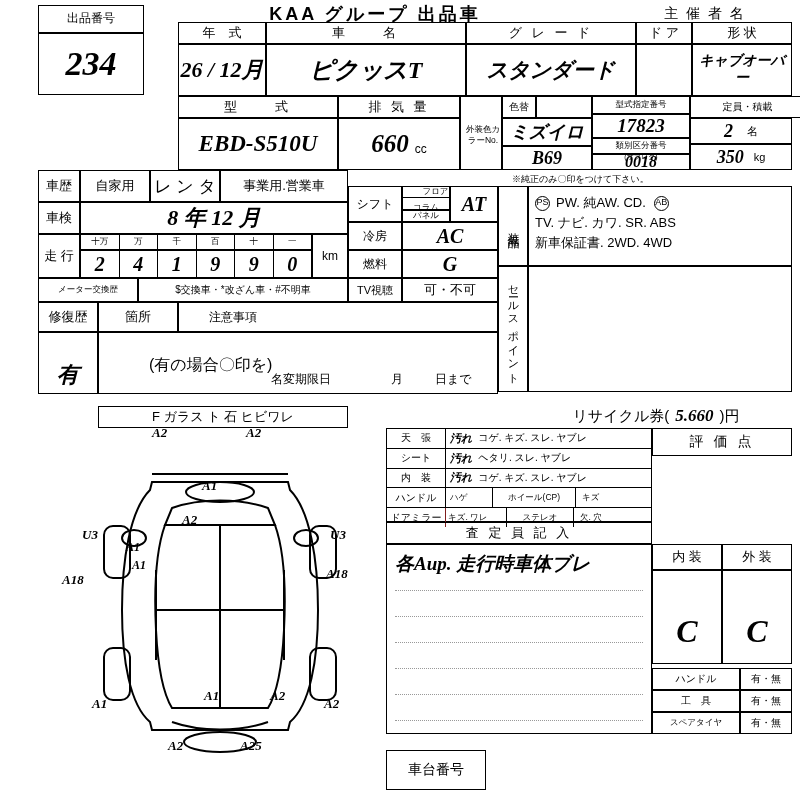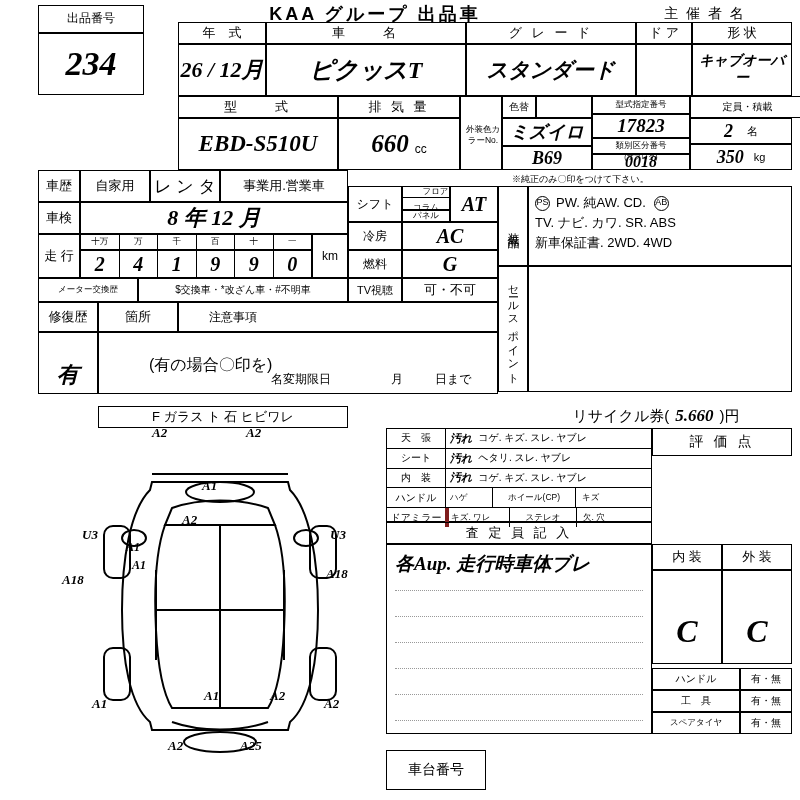--- a/index.html
+++ b/index.html
@@ -358,21 +358,21 @@
         <span style="margin-left:6px;">コゲ. キズ. スレ. ヤブレ</span>
       </div>
     </div>
     <div style="display:flex;height:18.8px;border-bottom:1px solid #000;">
       <div class="ctr sm" style="width:58px;border-right:1px solid #000;">ハンドル</div>
       <div class="lft xs" style="width:42px;border-right:1px solid #000;padding-left:4px;">ハゲ</div>
       <div class="ctr xs" style="width:82px;border-right:1px solid #000;">ホイール(CP)</div>
       <div class="lft xs" style="flex:1;padding-left:6px;">キズ</div>
     </div>
     <div style="display:flex;height:18.8px;">
-      <div class="ctr sm" style="width:58px;border-right:4px solid #7f1d1d;text-align:right;">ドアミラー</div>
+      <div class="ctr sm" style="width:58px;border-right:1px solid #7f1d1d;text-align:right;">ドアミラー</div>
       <div class="lft xs" style="width:58px;border-right:1px solid #000;padding-left:2px;">キズ. ワレ</div>
       <div class="ctr xs" style="width:66px;border-right:1px solid #000;">ステレオ</div>
       <div class="lft xs" style="flex:1;padding-left:6px;">欠. 穴</div>
     </div>
   </div>
 
   <div class="b bd" style="left:386px;top:522px;width:266px;height:22px;">
     <div class="ctr" style="width:100%;height:100%;font-size:13px;letter-spacing:3px;">査 定 員 記 入</div>
   </div>
   <div class="b bd" style="left:386px;top:544px;width:266px;height:190px;">

